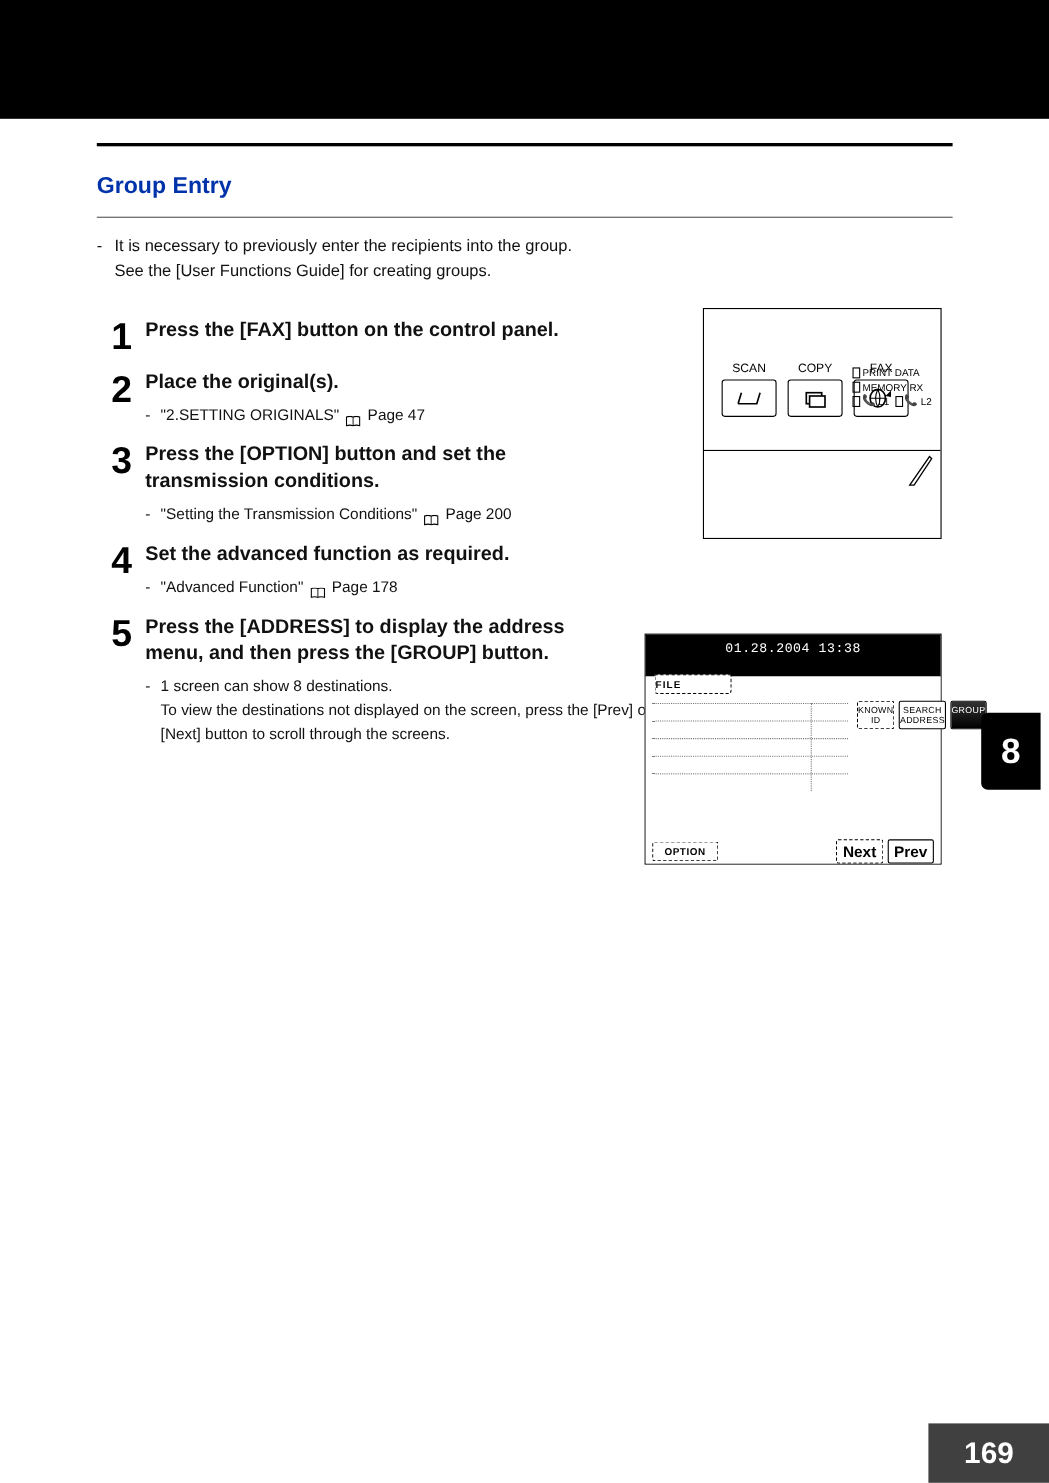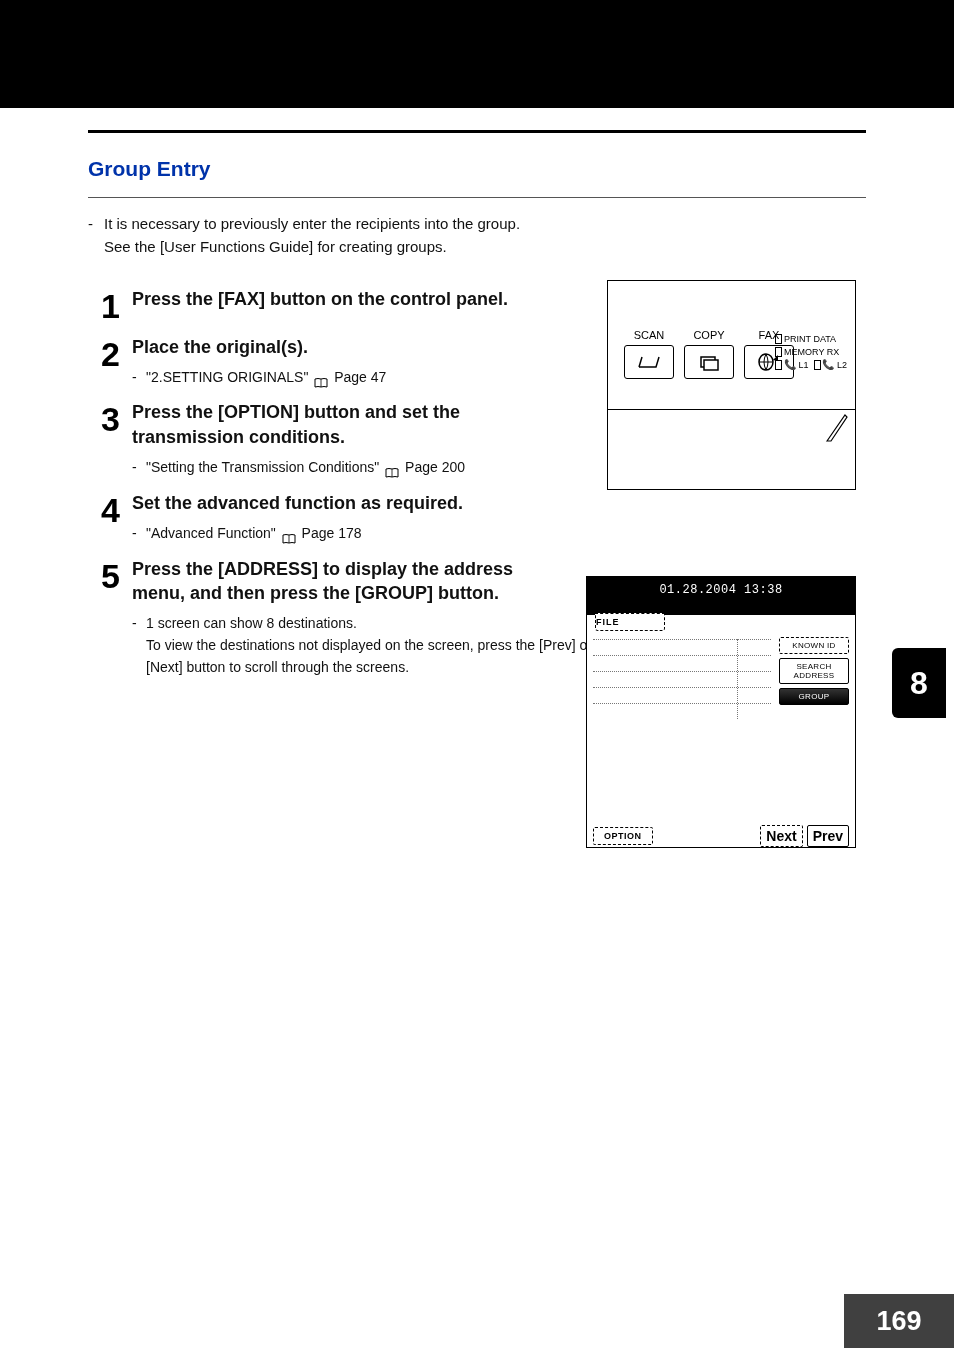--- a/index.html
+++ b/index.html
@@ -86,21 +86,21 @@
     margin: 0 2px;
   }
   .ref-page { white-space: nowrap; }
 
   
   .figure-panel {
     position: absolute;
     border: 1.5px solid #000;
     background: #fff;
   }
-  .fig1 { top: 280px; right: 98px; width: 249px; height: 210px; }
+  .fig1 { top: 280px; right: 98px; width: 217px; height: 210px; }
   .fig1-inner { position: relative; width: 100%; height: 100%; }
   .fig-btnrow { display: flex; gap: 10px; position: absolute; top: 48px; left: 16px; }
   .fig-btn {
     width: 50px;
     text-align: center;
   }
   .fig-btn-label { font-size: 11px; margin-bottom: 4px; display:block;}
   .fig-btn-box {
     width: 50px; height: 34px;
     border: 1.5px solid #000;
@@ -124,21 +124,21 @@
     left: 0; right: 0;
     top: 128px;
     border-top: 1px solid #000;
   }
   .wedge {
     position: absolute;
     right: 6px; top: 132px;
     width: 24px; height: 30px;
   }
 
-  .fig2 { top: 576px; right: 98px; width: 270px; height: 272px; border:none; }
+  .fig2 { top: 576px; right: 98px; width: 270px; height: 210px; border:none; }
   .screen {
     width: 100%; height: 100%;
     border: 1.5px solid #000;
     display: flex; flex-direction: column;
   }
   .screen-top {
     background: #000;
     color: #fff;
     text-align: center;
     font-family: "Courier New", monospace;
@@ -167,21 +167,21 @@
     position: absolute;
     top: 24px; left: 6px;
     width: 178px;
   }
   .grid-line { border-top: 1px dotted #777; height: 16px; }
   .grid-vsep { position:absolute; top:24px; left:150px; width:0; height:80px; border-left:1px dotted #777;}
   .side-btns {
     position: absolute;
     top: 22px; right: 6px;
     width: 70px;
-    display: flex; flex-direction: column; gap: 4px;
+    display: flex; flex-direction: row; gap: 4px;
   }
   .side-btn {
     border: 1px solid #000;
     font-size: 8px;
     text-align: center;
     padding: 3px 0;
     border-radius: 2px;
     letter-spacing: 0.3px;
     background:#fff;
   }

